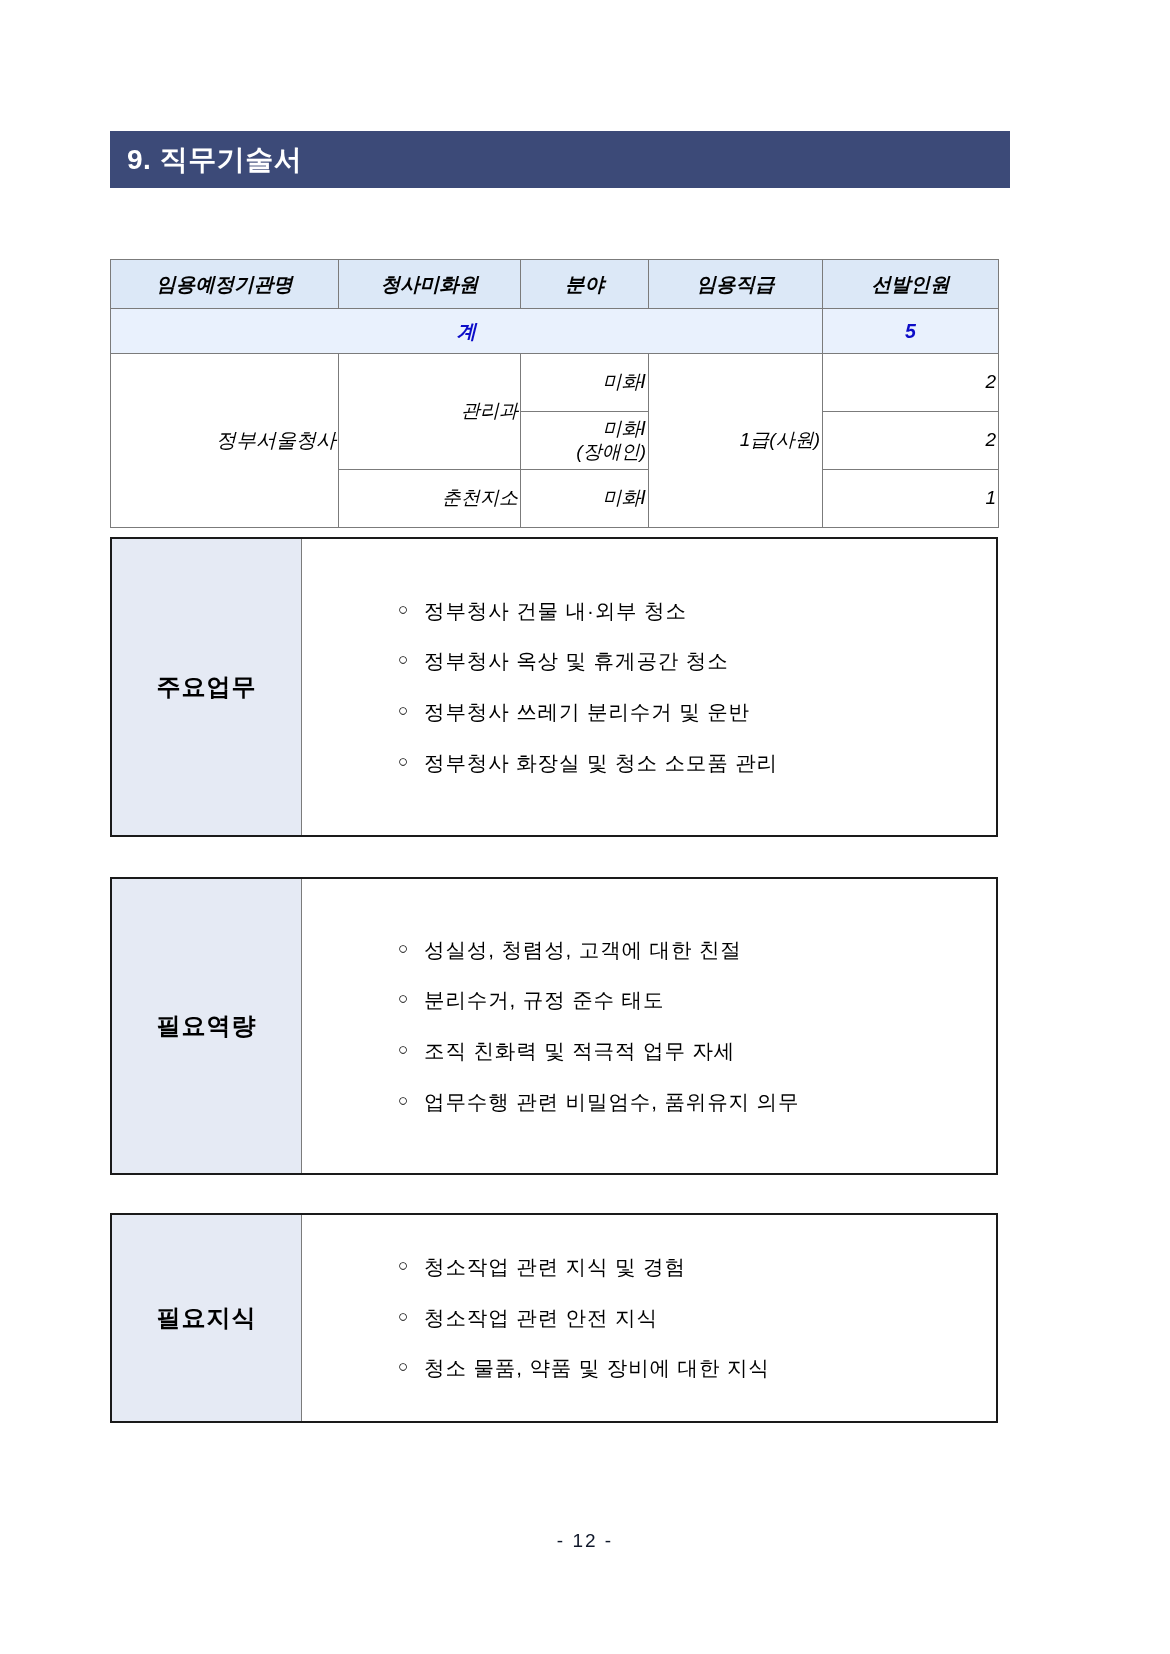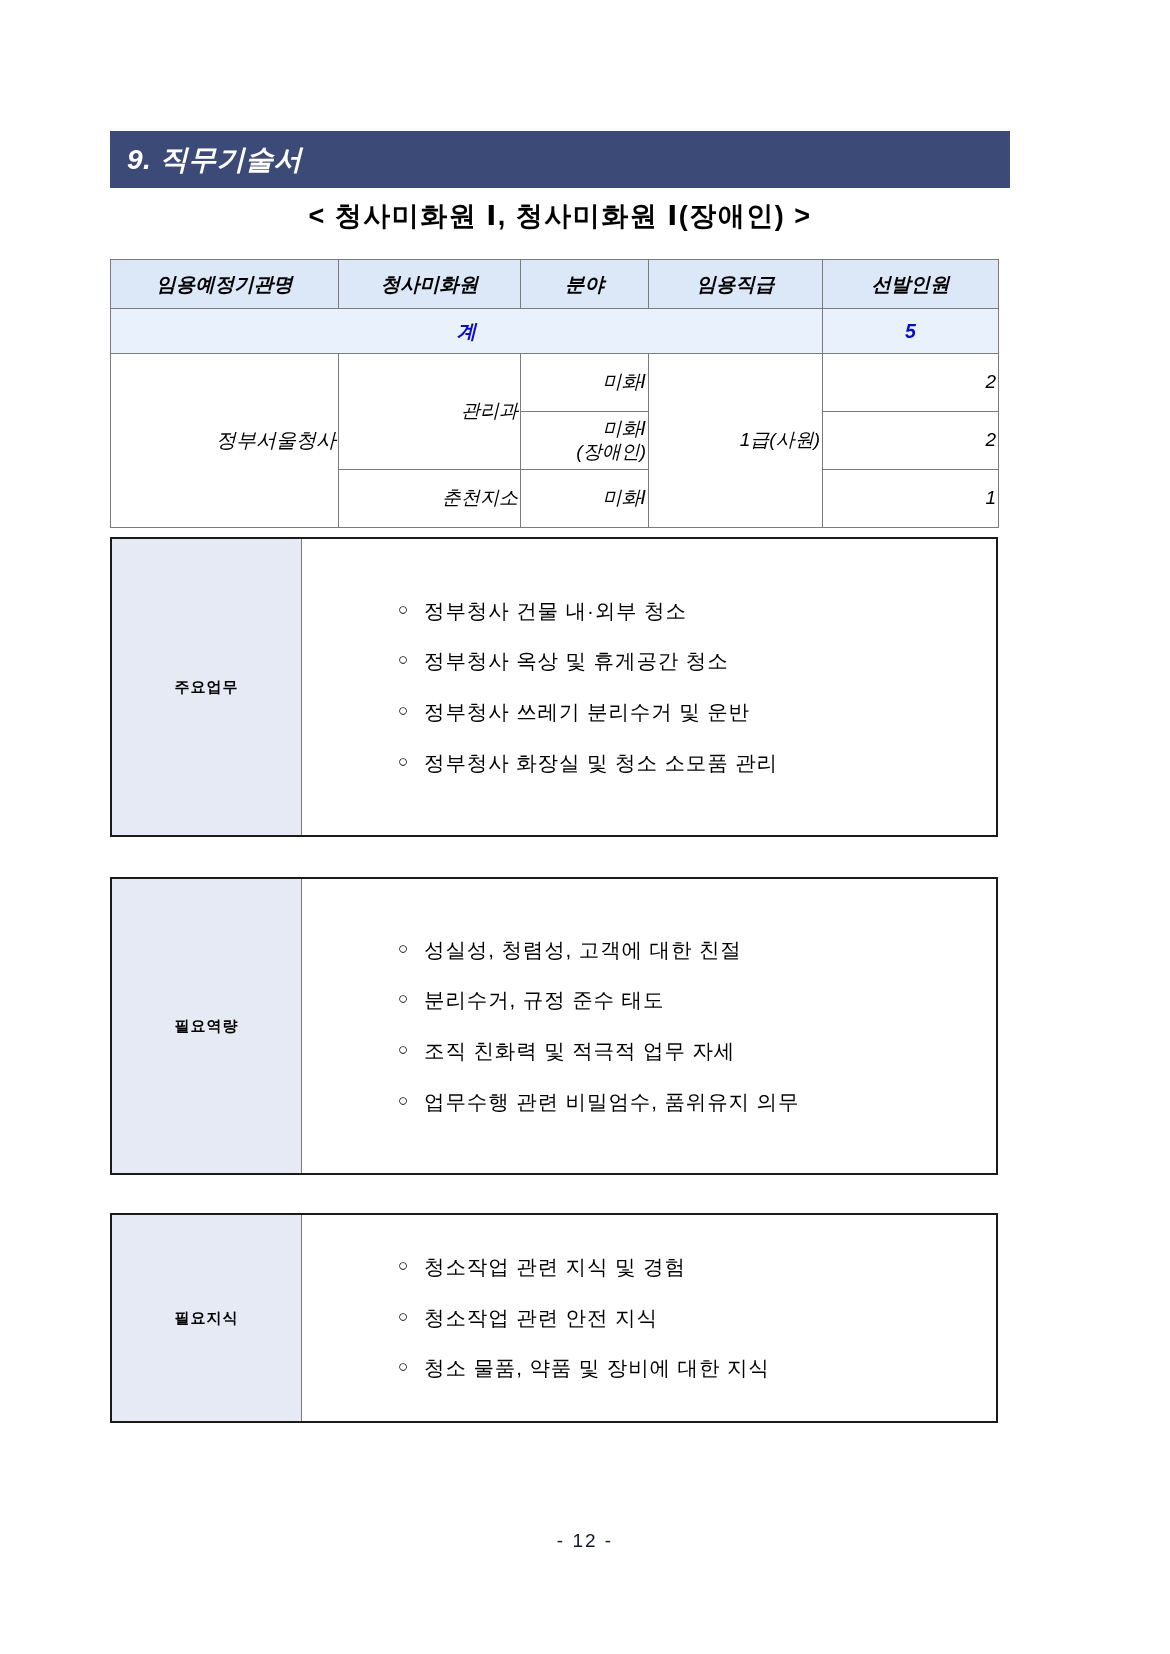--- a/index.html
+++ b/index.html
@@ -36,21 +36,20 @@
     display: flex;
     align-items: center;
   }
   .section-band-title {
     color: #ffffff;
     font-size: 28px;
     font-weight: bold;
     letter-spacing: 0.5px;
     padding-left: 17px;
     white-space: nowrap;
-    font-style: italic;
   }
 
   
   .subtitle {
     position: absolute;
     left: 110px;
     top: 198px;
     width: 900px;
     text-align: center;
     font-size: 27px;
@@ -110,21 +109,21 @@
     display: flex;
   }
   .detail-label {
     width: 190px;
     flex: 0 0 190px;
     background: #e5eaf4;
     border-right: 1.5px solid #7b7b7b;
     display: flex;
     align-items: center;
     justify-content: center;
-    font-size: 15px;
+    font-size: 24px;
     font-weight: bold;
     letter-spacing: 1px;
     box-sizing: border-box;
   }
   .detail-body {
     flex: 1 1 auto;
     background: #ffffff;
     display: flex;
     flex-direction: column;
     justify-content: center;
@@ -174,21 +173,20 @@
 </style>
 </head>
 <body>
 
 <div class="page">
 
   <div class="section-band">
     <div class="section-band-title">9.  직무기술서</div>
   </div>
 
-  <div class="subtitle">&lt; 청사미화원 Ⅰ, 청사미화원 Ⅰ(장애인) &gt;</div>
 
   <table class="info-table">
     <colgroup>
       <col style="width:228px">
       <col style="width:182px">
       <col style="width:128px">
       <col style="width:174px">
       <col style="width:176px">
     </colgroup>
     <thead>

